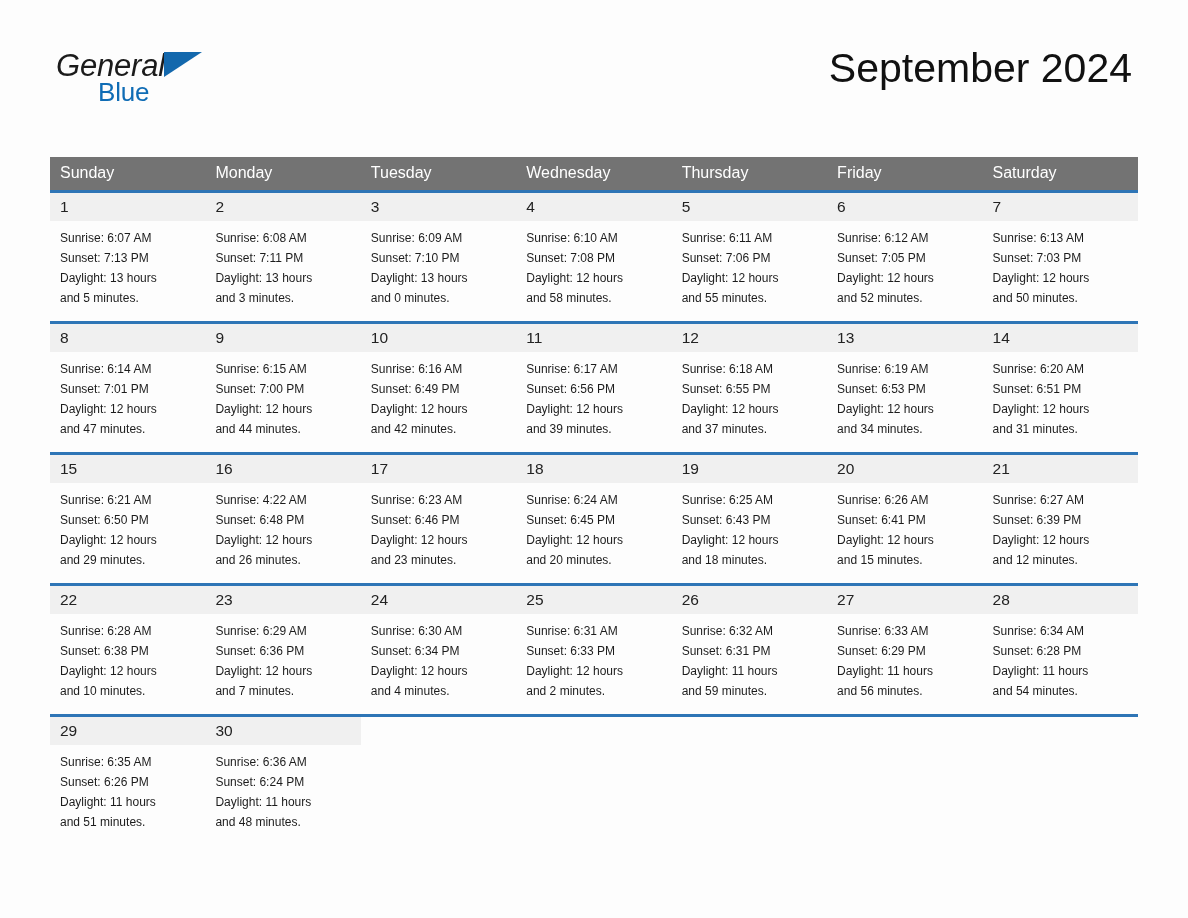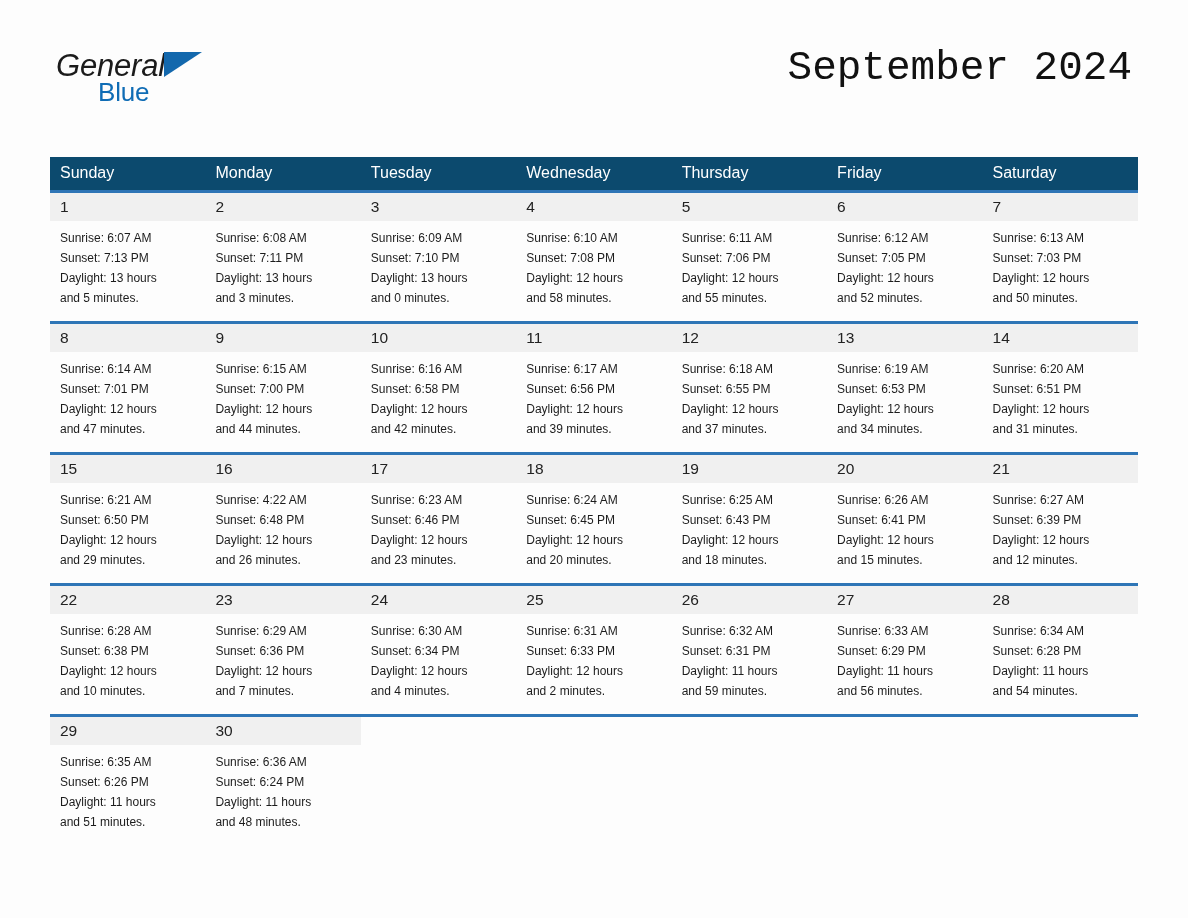--- a/index.html
+++ b/index.html
@@ -67,21 +67,20 @@
   }
   .logo-blue {
     font-size: 26px;
     color: #0f6cb5;
     letter-spacing: -0.2px;
   }
 
   .titles {
     text-align: left;
     padding-top: 2px;
-    font-family: Liberation Mono, monospace;
   }
   .cal-title {
     font-size: 41px;
     font-weight: normal;
     color: #111;
     line-height: 1.12;
     white-space: nowrap;
   }
   .cal-subtitle {
     font-size: 24px;
@@ -93,21 +92,21 @@
   
   .calendar {
     position: absolute;
     left: 50px;
     top: 157px;
     width: 1088px;
     border-collapse: collapse;
     table-layout: fixed;
   }
   .calendar th {
-    background: #0c4a6e;
+    background: #737373;
     color: #ffffff;
     font-weight: normal;
     font-size: 16px;
     text-align: left;
     padding: 7px 0 8px 10px;
     border: none;
   }
   .week-row > td {
     padding: 0;
     vertical-align: top;
@@ -256,21 +255,21 @@
               <div>Sunrise: 6:15 AM</div>
               <div>Sunset: 7:00 PM</div>
               <div>Daylight: 12 hours</div>
               <div>and 44 minutes.</div>
             </div>
           </td>
           <td class="daycell">
             <div class="daynum">10</div>
             <div class="info">
               <div>Sunrise: 6:16 AM</div>
-              <div>Sunset: 6:58 PM</div>
+              <div>Sunset: 6:49 PM</div>
               <div>Daylight: 12 hours</div>
               <div>and 42 minutes.</div>
             </div>
           </td>
           <td class="daycell">
             <div class="daynum">11</div>
             <div class="info">
               <div>Sunrise: 6:17 AM</div>
               <div>Sunset: 6:56 PM</div>
               <div>Daylight: 12 hours</div>

